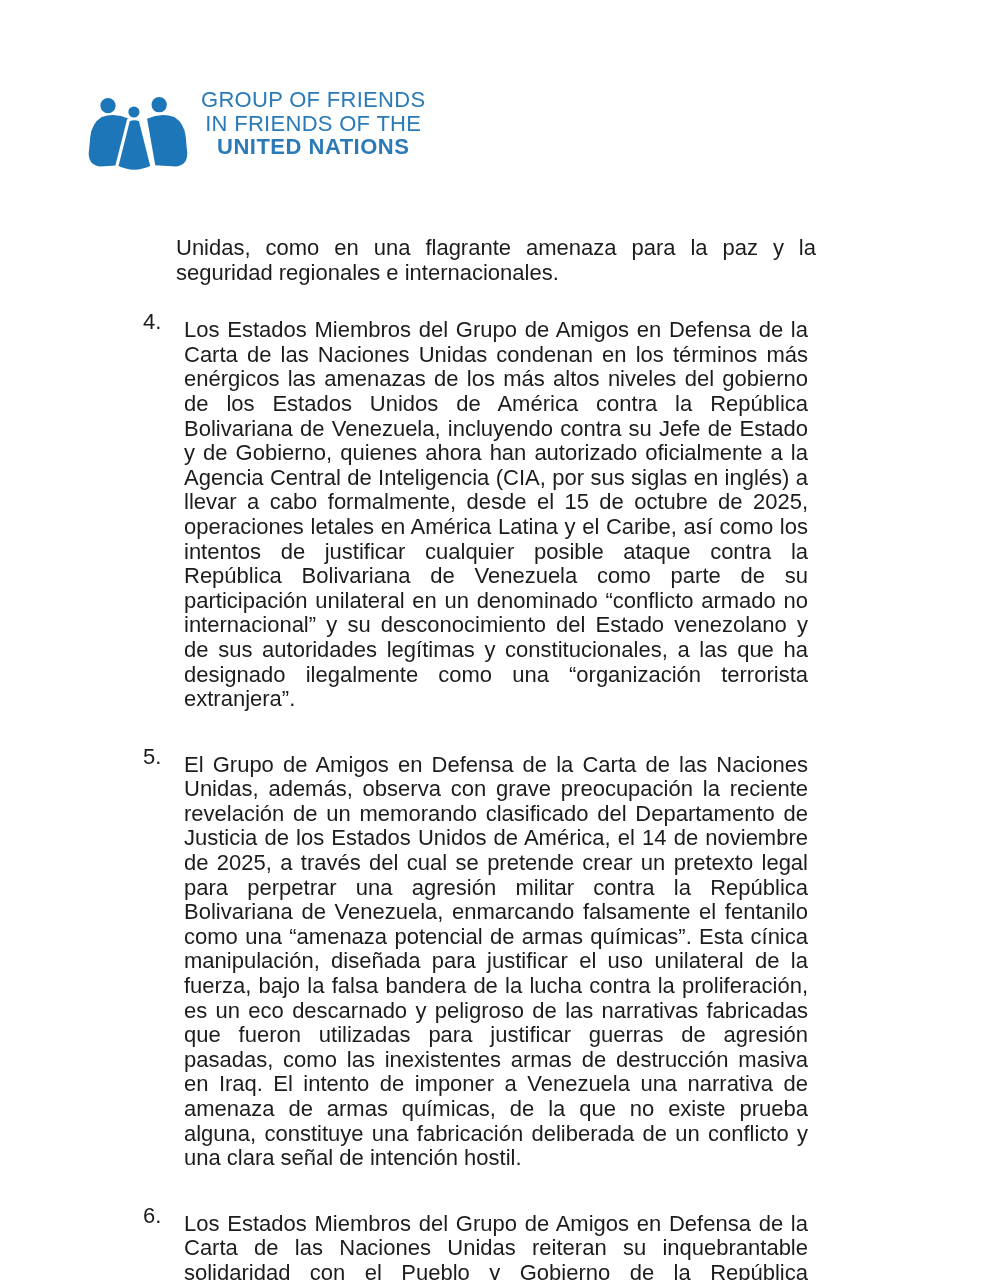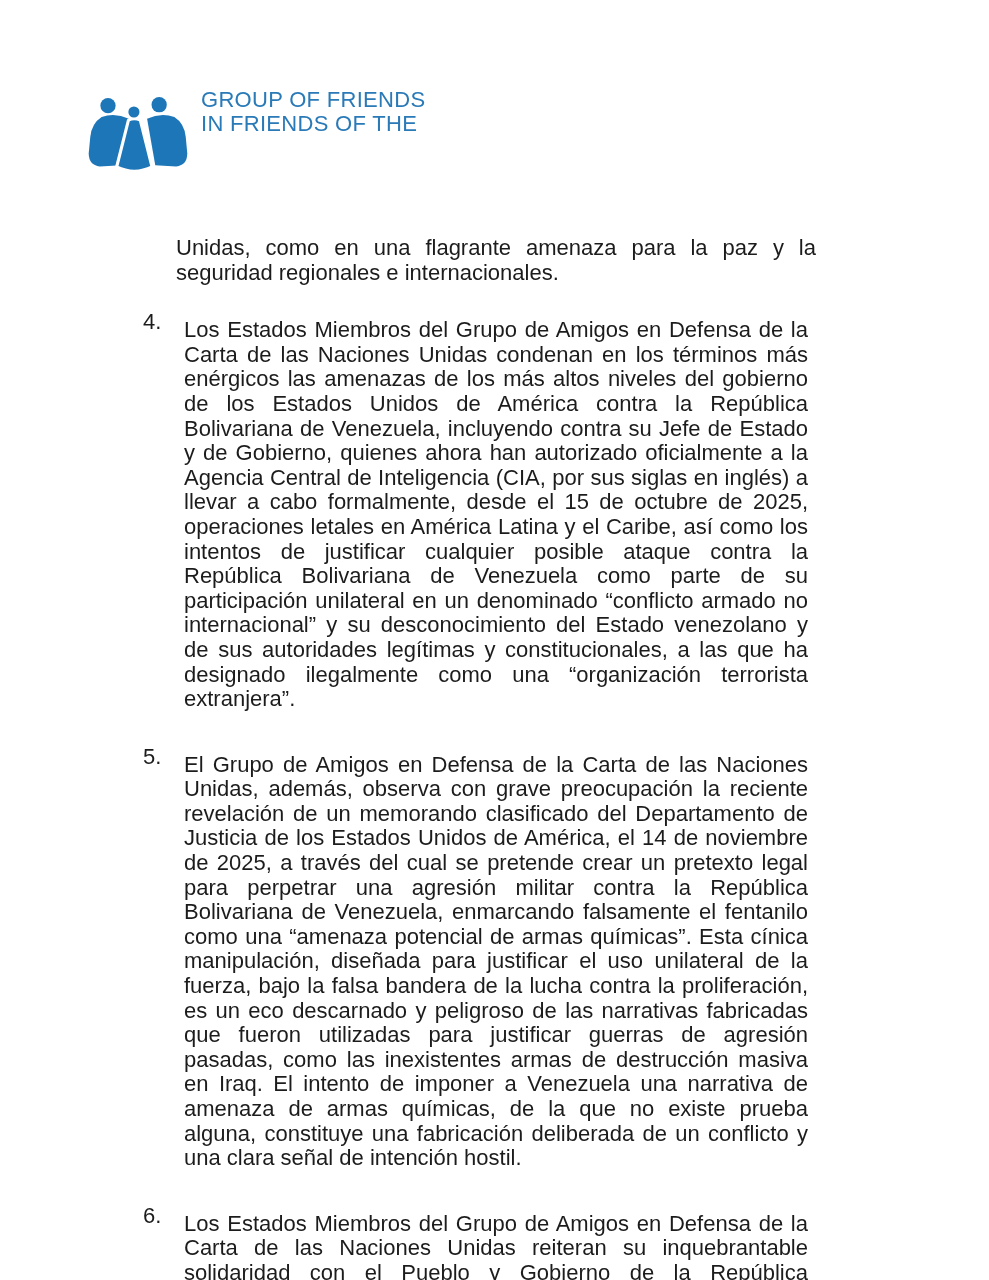--- a/index.html
+++ b/index.html
@@ -16,20 +16,21 @@
     color: #1c1c1c;
     overflow: hidden;
   }
   .letterhead {
     position: absolute;
     left: 88px;
     top: 85px;
     display: flex;
     align-items: flex-start;
     gap: 13px;
+    text-align: center;
   }
   .logo-mark {
     flex: none;
     width: 100px;
     height: 104px;
   }
   .logo-wordmark {
     margin-top: 3px;
     color: #2a7ab8;
     font-size: 22px;
@@ -86,20 +87,21 @@
       <circle cx="78.3" cy="16.5" r="8.4" fill="#1d76b7"></circle>
 
       <path stroke="#ffffff" stroke-width="3.4" stroke-linejoin="round" d="M 44.5 33.5 L 31.5 85 Q 51 94.5 70.5 85 L 57.5 33.5 Q 51 30.5 44.5 33.5 Z" fill="#1d76b7"></path>
 
       <circle stroke="#ffffff" stroke-width="2.6" cx="50.5" cy="24.5" r="7.4" fill="#1d76b7"></circle>
     </svg>
 
     <div class="logo-wordmark">
       <div>GROUP OF FRIENDS</div>
       <div>IN FRIENDS OF THE</div>
+      <div class="wm-bold">UNITED NATIONS</div>
     </div>
   </header>
 
   <main class="doc-body">
 
     <p class="continuation">Unidas, como en una flagrante amenaza para la paz y la seguridad regionales e internacionales.</p>
 
     <div class="list-item">
       <span class="num">4.</span>
       <p class="txt">Los Estados Miembros del Grupo de Amigos en Defensa de la Carta de las Naciones Unidas condenan en los términos más enérgicos las amenazas de los más altos niveles del gobierno de los Estados Unidos de América contra la República Bolivariana de Venezuela, incluyendo contra su Jefe de Estado y de Gobierno, quienes ahora han autorizado oficialmente a la Agencia Central de Inteligencia (CIA, por sus siglas en inglés) a llevar a cabo formalmente, desde el 15 de octubre de 2025, operaciones letales en América Latina y el Caribe, así como los intentos de justificar cualquier posible ataque contra la República Bolivariana de Venezuela como parte de su participación unilateral en un denominado “conflicto armado no internacional” y su desconocimiento del Estado venezolano y de sus autoridades legítimas y constitucionales, a las que ha designado ilegalmente como una “organización terrorista extranjera”.</p>

